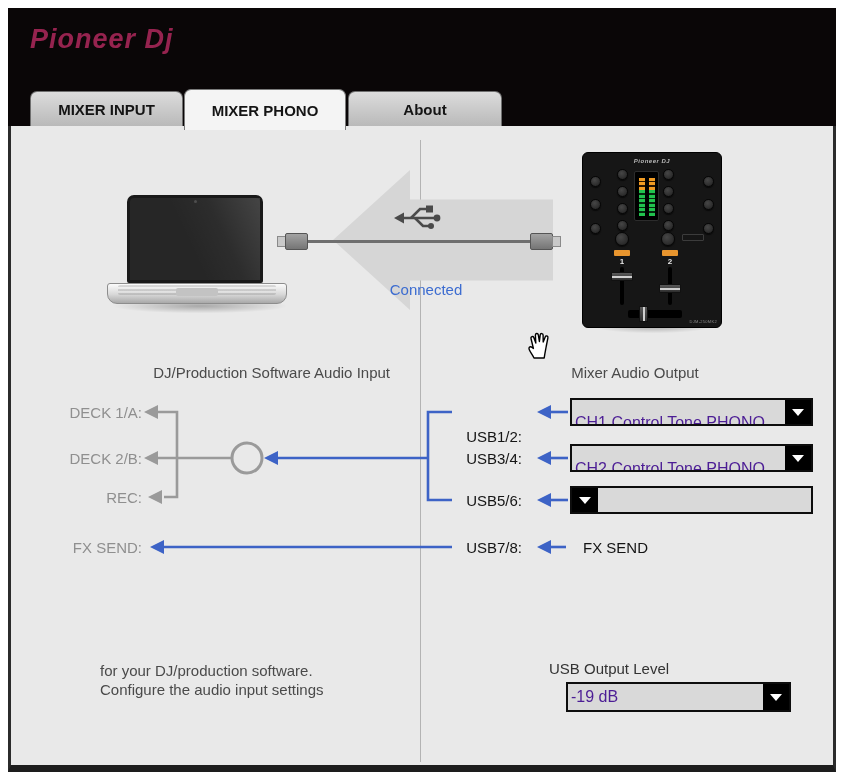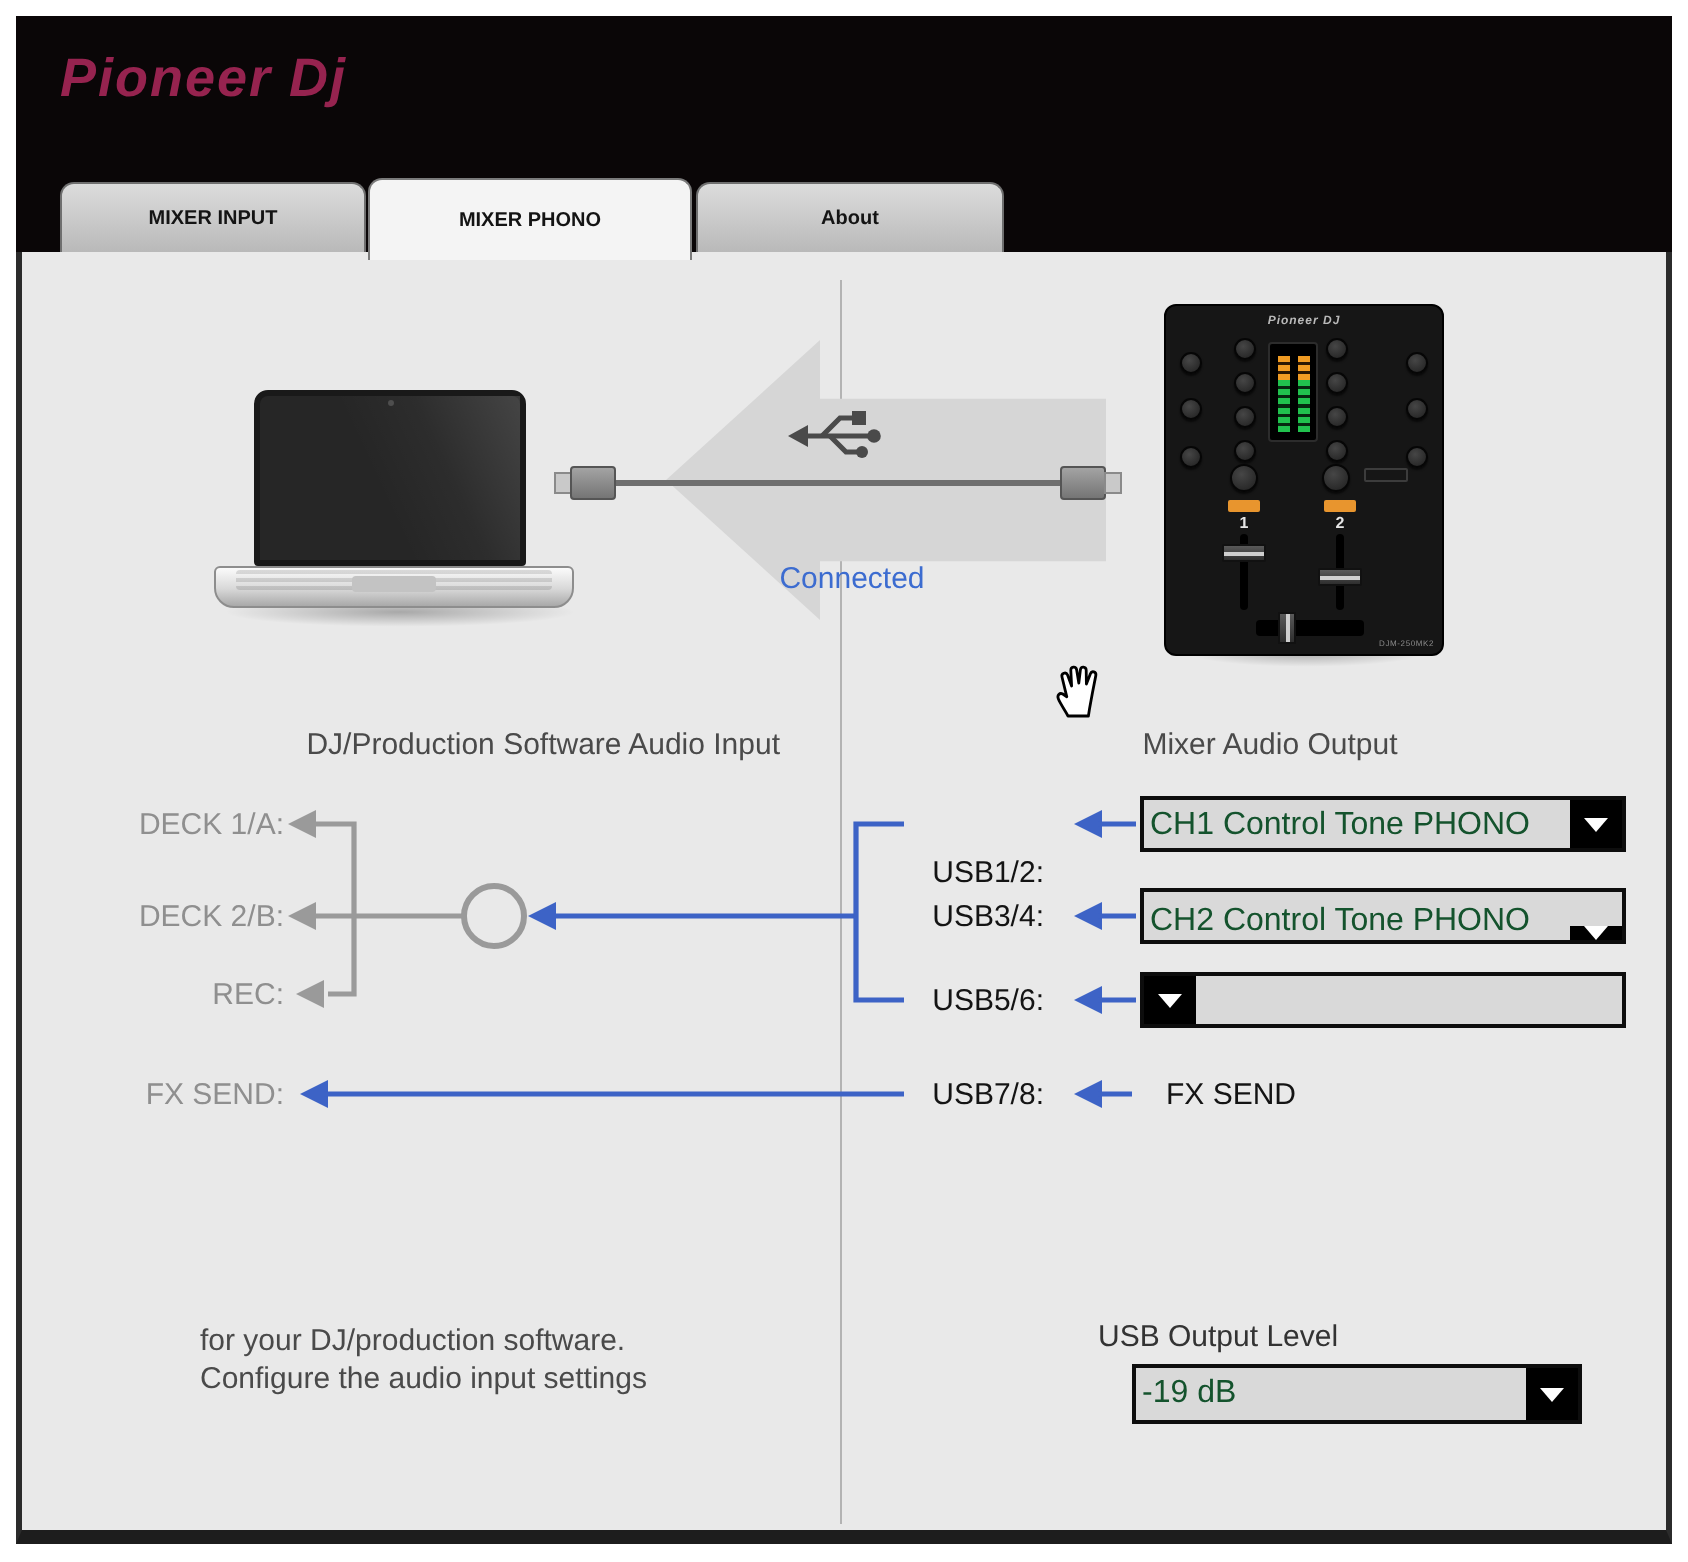--- a/index.html
+++ b/index.html
@@ -2,21 +2,21 @@
 <html><head>
 <meta charset="utf-8">
 <style>
   * { margin:0; padding:0; box-sizing:border-box; }
   html,body { width:844px; height:781px; background:#ffffff; font-family:"Liberation Sans", sans-serif; position:relative; overflow:hidden; }
   .abs { position:absolute; }
   .header { left:8px; top:8px; width:828px; height:118px; background:#0a0607; }
   .logo { left:30px; top:24px; font-size:27px; font-weight:700; font-style:italic; color:#96234f; letter-spacing:1px; }
 
   
-  .tab { top:91px; height:35px; background:linear-gradient(#dcdcdc,#b9b9b9); border:1px solid #6f6f6f; border-bottom:none; border-radius:7px 7px 0 0; display:flex; align-items:center; justify-content:center; font-size:10px; font-weight:600; color:#141414; z-index:2; cursor:pointer; }
+  .tab { top:91px; height:35px; background:linear-gradient(#dcdcdc,#b9b9b9); border:1px solid #6f6f6f; border-bottom:none; border-radius:7px 7px 0 0; display:flex; align-items:center; justify-content:center; font-size:15px; font-weight:600; color:#141414; z-index:2; cursor:pointer; }
   .tab.active { top:89px; height:41px; background:#f4f4f4; z-index:4; border-color:#7a7a7a; }
 
   
   .panel { left:8px; top:126px; width:828px; height:646px; background:#e9e9e9; border-left:3px solid #2b2b2b; border-right:3px solid #2b2b2b; border-bottom:7px solid #1d1d1d; z-index:1; }
   .divider { left:420px; top:140px; width:1px; height:622px; background:#b3b3b3; z-index:1; }
 
   
   .lap-screen { left:127px; top:195px; width:136px; height:88px; background:#262626; border:3px solid #191919; border-radius:7px 7px 2px 2px; z-index:2; }
   .lap-glare { position:absolute; inset:0; background:linear-gradient(245deg, rgba(255,255,255,0.14) 0%, rgba(255,255,255,0.03) 32%, transparent 55%); }
   .lap-cam { position:absolute; left:50%; top:2px; width:3px; height:3px; margin-left:-1px; border-radius:50%; background:#4a4a4a; }
@@ -55,21 +55,21 @@
 
   
   .heading { font-size:15px; color:#4a4a4a; z-index:2; }
   .row-label-l { width:108px; text-align:right; font-size:15px; font-weight:500; color:#8f8f8f; z-index:2; }
   .row-label-r { width:92px; text-align:right; font-size:15px; font-weight:500; color:#141414; z-index:2; }
   .static-val { font-size:15px; font-weight:500; color:#141414; z-index:2; }
   .footnote { font-size:15px; color:#4a4a4a; line-height:19px; z-index:2; }
 
   
   .dropdown { display:flex; width:243px; height:28px; background:#d9d9d9; border:2px solid #0d0d0d; z-index:3; cursor:pointer; }
-  .dropdown .val { flex:1; font-size:16px; color:#14532d; padding:4px 1px 0 3px; white-space:nowrap; overflow:hidden; }
+  .dropdown .val { flex:1; font-size:16px; color:#4c1d95; padding:14px 1px 0 3px; white-space:nowrap; overflow:hidden; }
   .dropdown .btn { width:26px; background:#000; display:flex; align-items:center; justify-content:center; }
   .tri-down { width:0; height:0; border-left:6px solid transparent; border-right:6px solid transparent; border-top:7px solid #fff; }
 
   svg.connectors { left:0; top:0; width:844px; height:781px; z-index:2; pointer-events:none; }
   .cursor { left:524px; top:328px; z-index:10; }
 </style>
 </head>
 <body>
 
 <div class="abs header">
@@ -210,21 +210,21 @@
 <div class="abs row-label-r" style="left:430px; top:450px;">USB3/4:</div>
 <div class="abs row-label-r" style="left:430px; top:492px;">USB5/6:</div>
 <div class="abs row-label-r" style="left:430px; top:539px;">USB7/8:</div>
 
 <div class="abs dropdown" style="left:570px; top:398px;">
   <div class="val">CH1 Control Tone PHONO</div>
   <div class="btn">
       <div class="tri-down"></div>
     </div>
 </div>
-<div class="abs dropdown" style="left:570px; top:444px;align-items:flex-end;">
+<div class="abs dropdown" style="left:570px; top:444px;">
   <div class="val">CH2 Control Tone PHONO</div>
   <div class="btn">
       <div class="tri-down"></div>
     </div>
 </div>
 <div class="abs dropdown" style="left:570px; top:486px;">
   <div class="btn">
       <div class="tri-down"></div>
     </div>
 </div>

